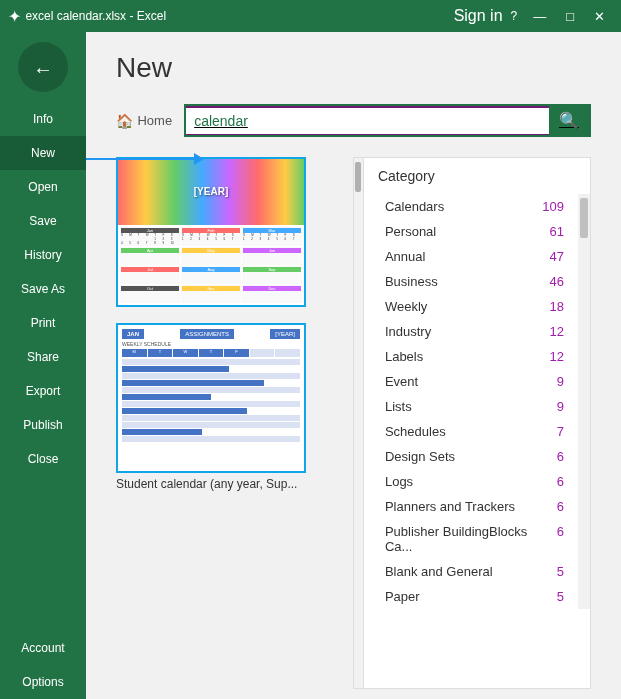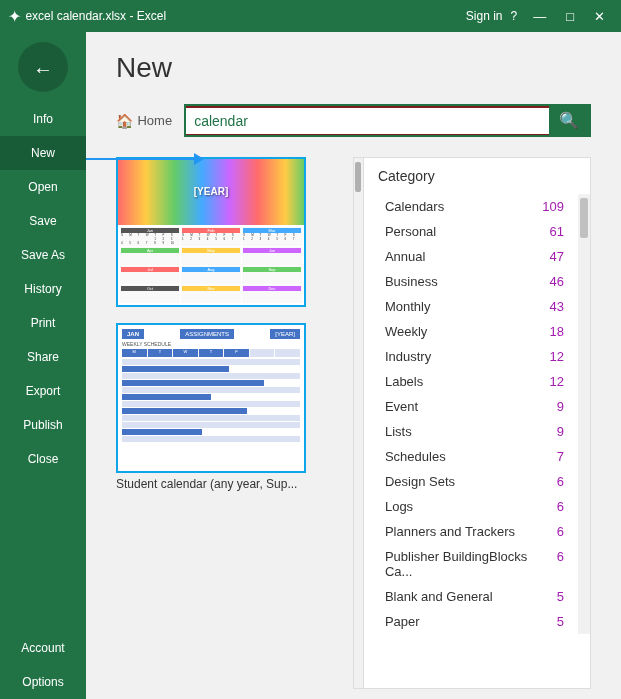--- a/index.html
+++ b/index.html
@@ -11,21 +11,21 @@
       color: white;
       height: 32px;
       display: flex;
       align-items: center;
       justify-content: space-between;
       padding: 0 8px;
     }
     .titlebar-title { font-size: 12px; flex: 1; }
     .titlebar-controls { display: flex; gap: 4px; }
     .titlebar-btn { background: none; border: none; color: white; font-size: 13px; cursor: pointer; padding: 2px 8px; }
-    .titlebar-signin { font-size: 12px; color: white; margin-right: 8px; cursor: pointer; }
+    .titlebar-signin { font-size: 16px; color: white; margin-right: 8px; cursor: pointer; }
     .titlebar-help { font-size: 12px; color: white; margin-right: 8px; cursor: pointer; }
 
     
     .app-container { display: flex; height: calc(699px - 32px); }
 
     
     .sidebar {
       width: 86px;
       background: #217346;
       display: flex;
@@ -91,21 +91,22 @@
       font-size: 13px;
       cursor: pointer;
       text-decoration: none;
     }
     .home-icon { font-size: 14px; }
     .search-box {
       flex: 1;
       display: flex;
       align-items: center;
       border: 2px solid #217346;
-      background: #7f1d1d;
+      background: #701a75;
+      text-decoration: underline;
     }
     .search-input {
       flex: 1;
       border: none;
       outline: none;
       padding: 5px 8px;
       font-size: 14px;
       color: #217346;
     }
     .search-btn {
@@ -260,24 +261,24 @@
     <div class="sidebar-item selected">
       <span>New</span>
     </div>
     <div class="sidebar-item">
       <span>Open</span>
     </div>
     <div class="sidebar-item">
       <span>Save</span>
     </div>
     <div class="sidebar-item">
+      <span>History</span>
+    </div>
+    <div class="sidebar-item">
       <span>Save As</span>
-    </div>
-    <div class="sidebar-item">
-      <span>History</span>
     </div>
     <div class="sidebar-item">
       <span>Print</span>
     </div>
     <div class="sidebar-item">
       <span>Share</span>
     </div>
     <div class="sidebar-item">
       <span>Export</span>
     </div>
@@ -489,24 +490,20 @@
                 </div>
                 <div class="category-row">
                   <span>Annual</span>
                   <span class="category-count">47</span>
                 </div>
                 <div class="category-row">
                   <span>Business</span>
                   <span class="category-count">46</span>
                 </div>
                 <div class="category-row">
-                  <span>Monthly</span>
-                  <span class="category-count">43</span>
-                </div>
-                <div class="category-row">
                   <span>Weekly</span>
                   <span class="category-count">18</span>
                 </div>
                 <div class="category-row">
                   <span>Industry</span>
                   <span class="category-count">12</span>
                 </div>
                 <div class="category-row">
                   <span>Labels</span>
                   <span class="category-count">12</span>

